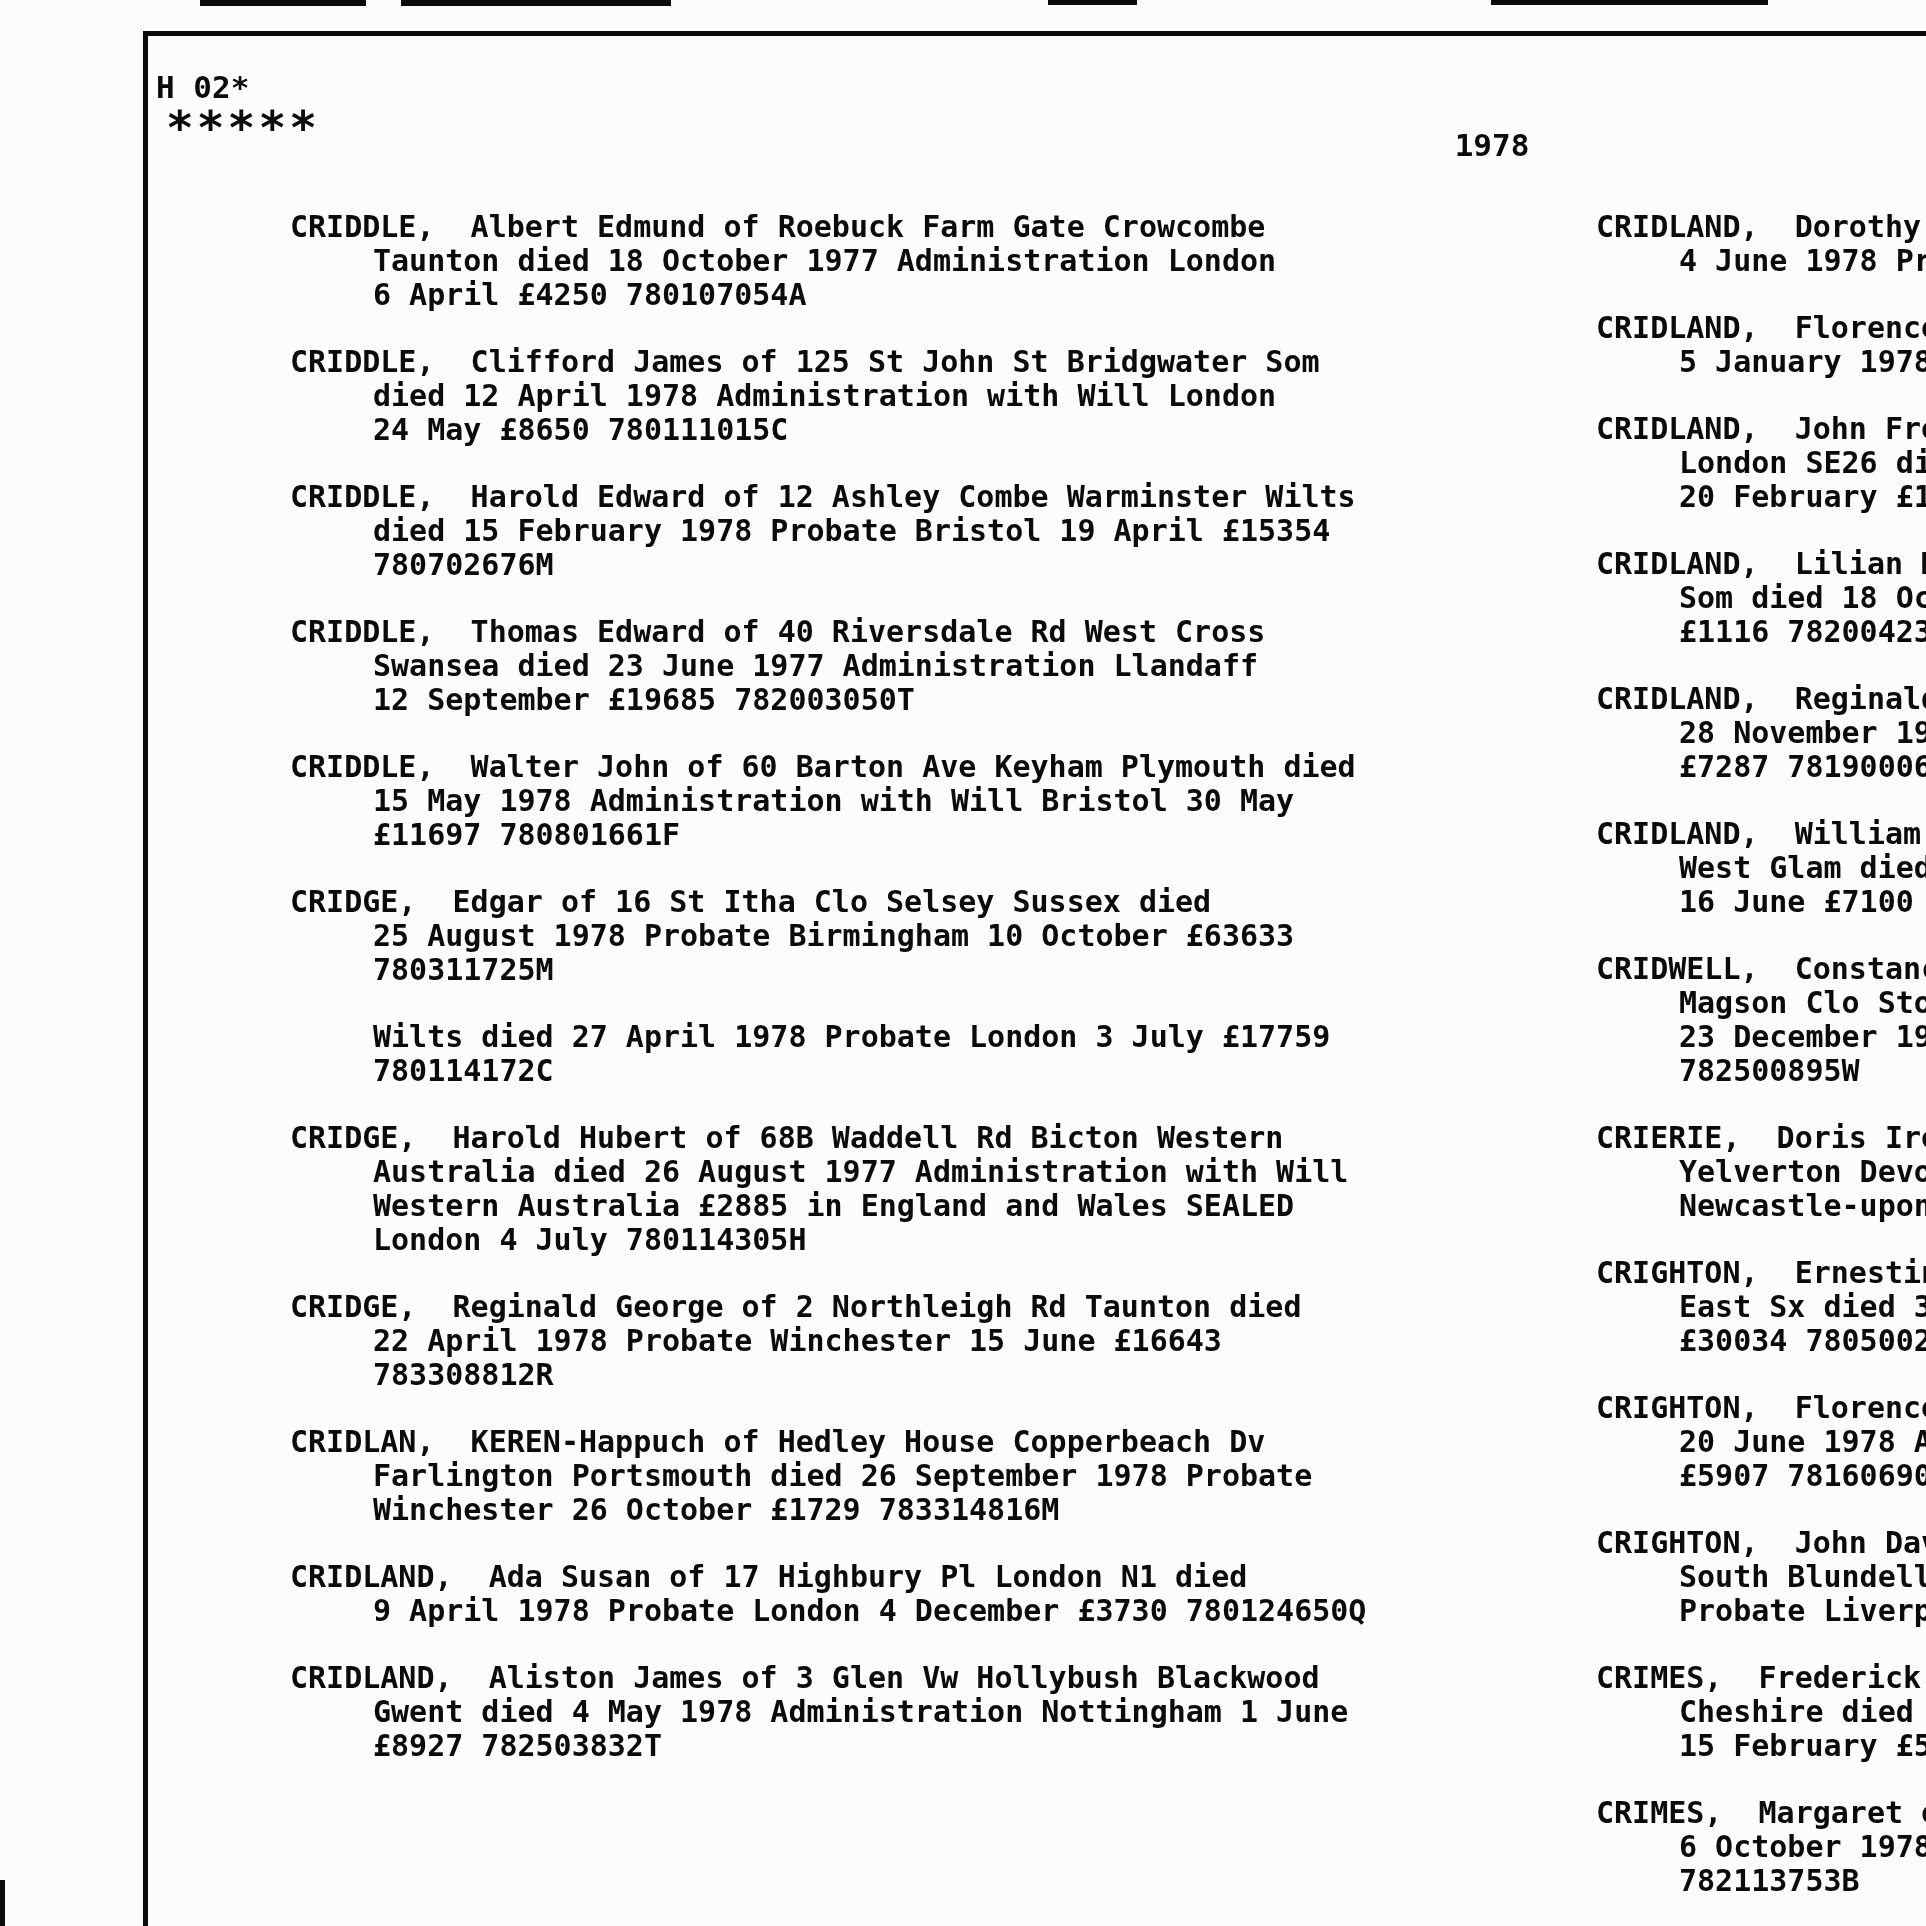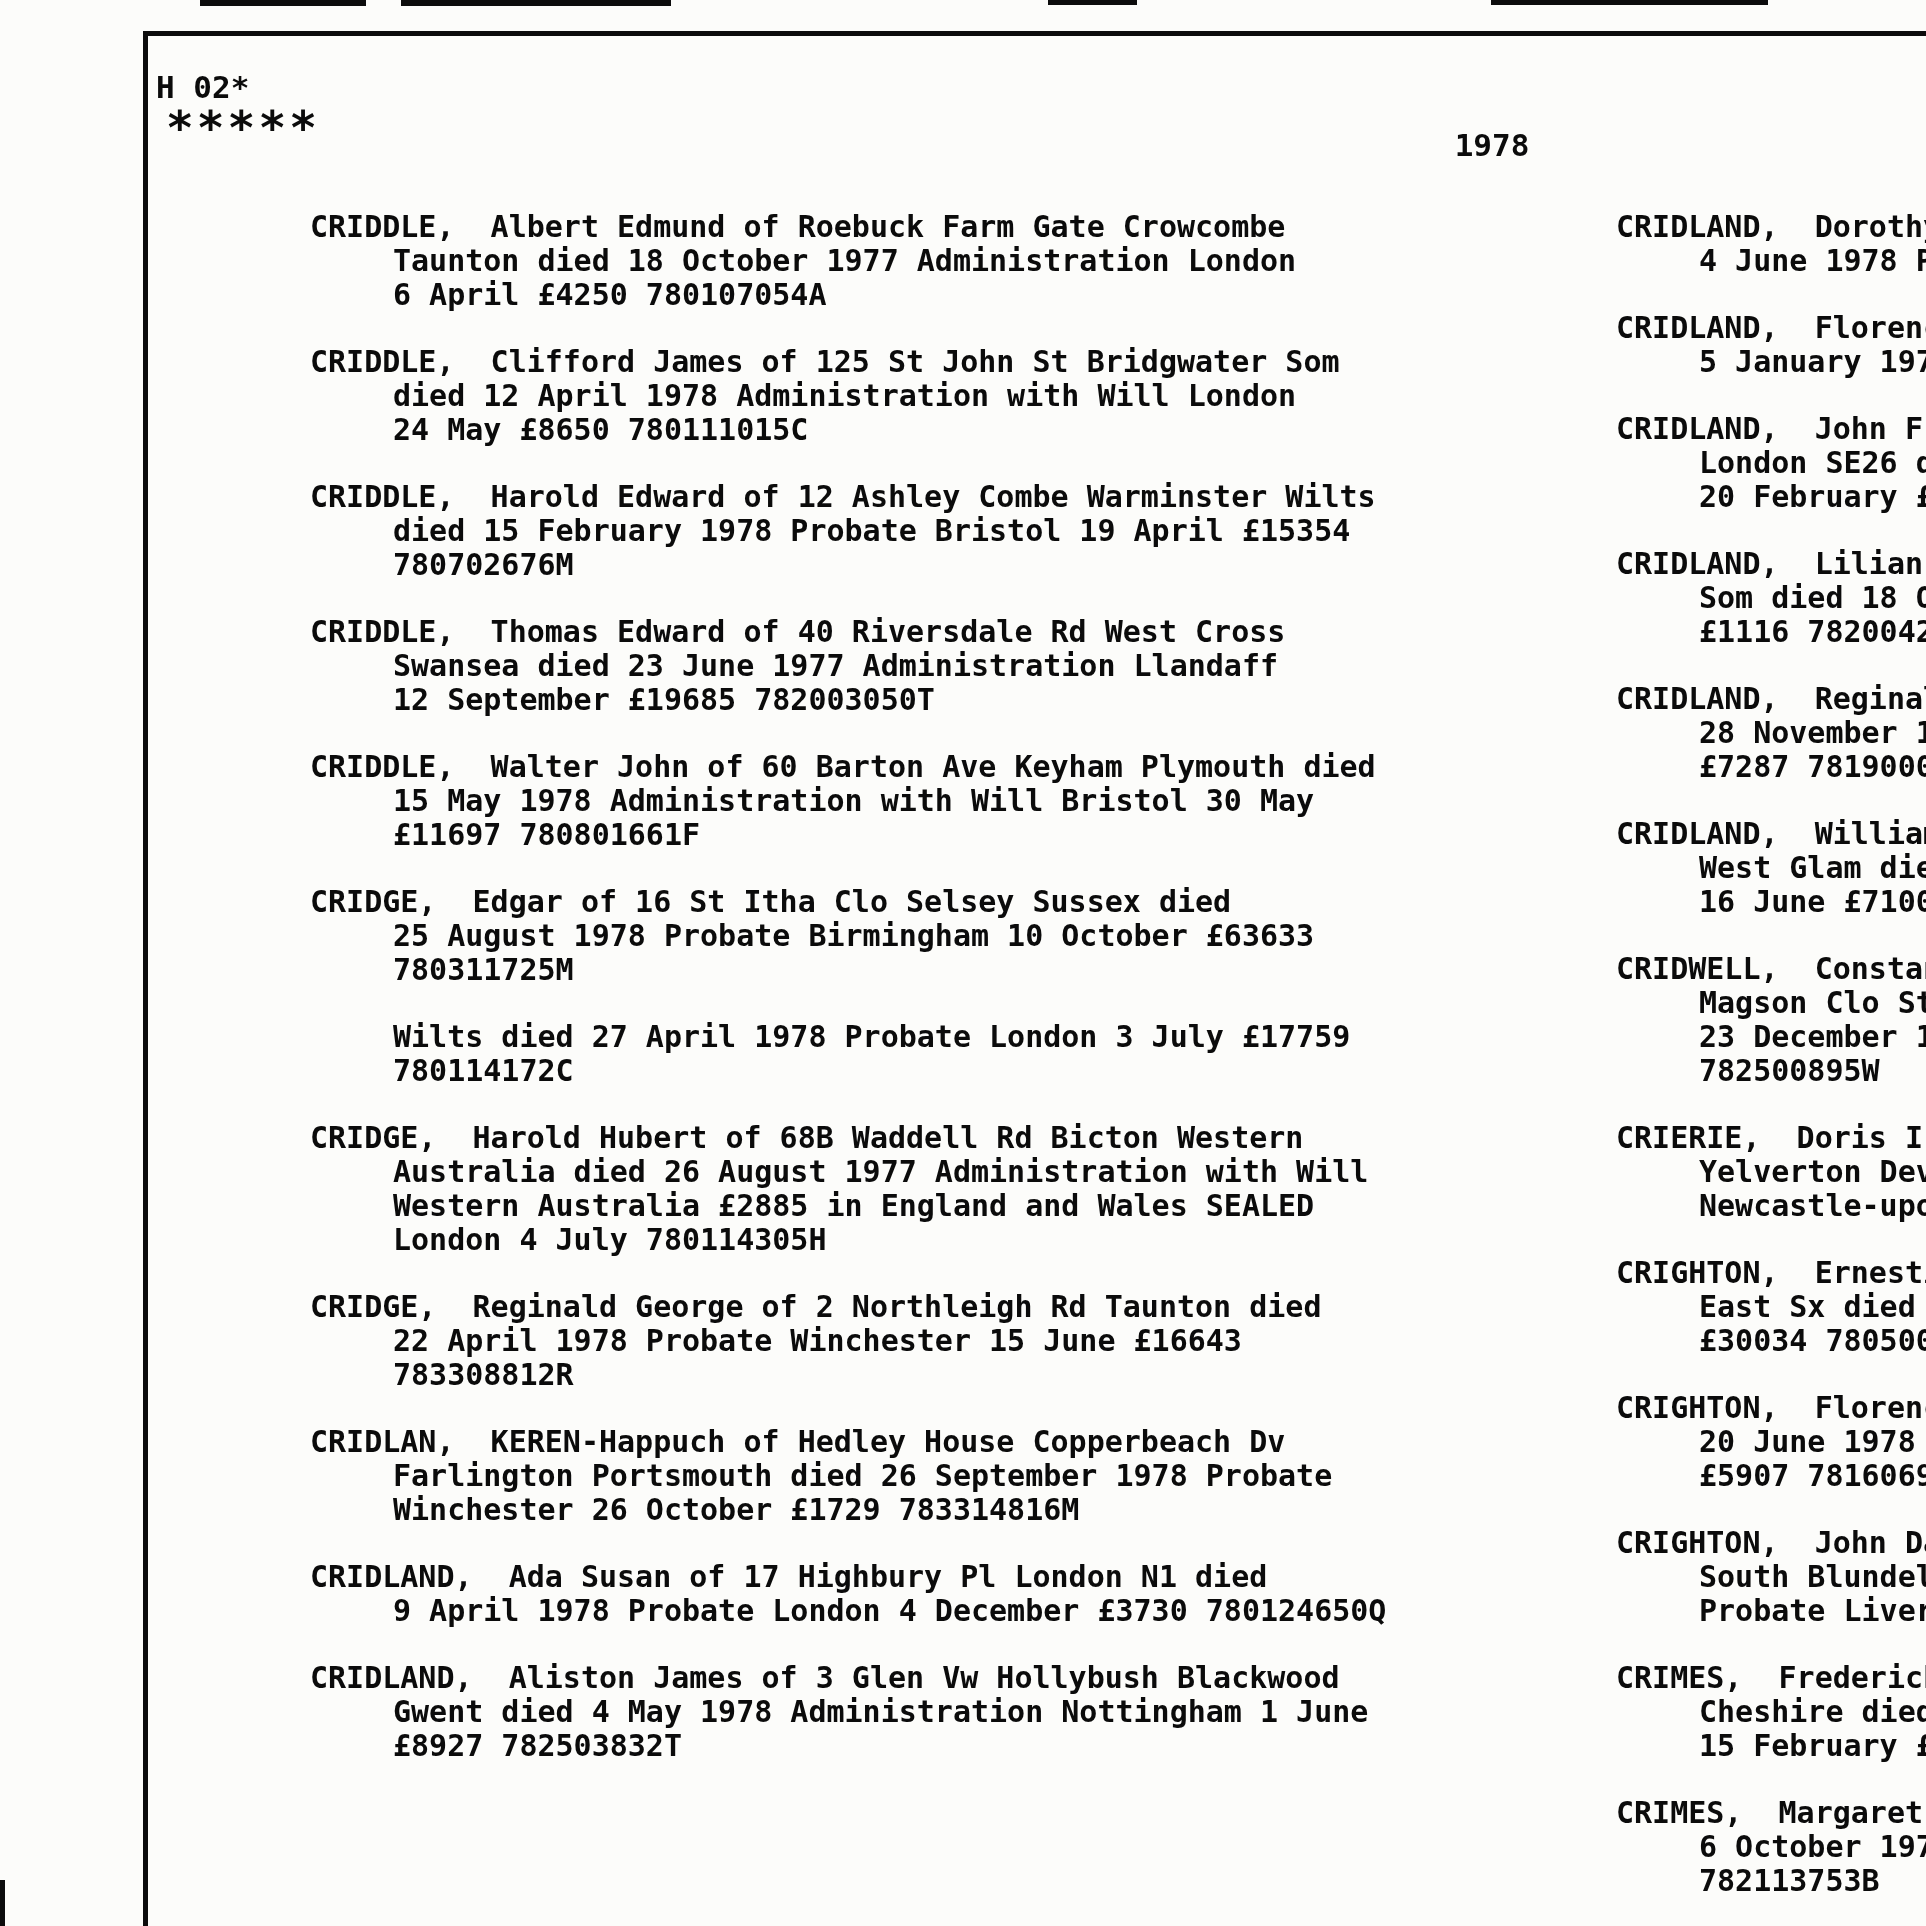--- a/index.html
+++ b/index.html
@@ -15,21 +15,21 @@
     border:5.4px solid #0c0c0c; box-sizing:border-box; background:transparent;
   }
   
   .artifact { position:absolute; background:#0c0c0c; }
   .hcode  { position:absolute; font-size:31px; white-space:pre; }
   .stars  { position:absolute; font-size:46px; letter-spacing:3.1px; white-space:pre; }
   .year   { position:absolute; top:127px; left:0; width:100%; text-align:center; font-size:31px; }
   .col    { position:absolute; top:210px; }
   .col-left  { left:290px;  width:1202px; }
   .col-right { left:1596px; width:1240px; }
-  .entry { margin-bottom:33px; font-size:30px; line-height:34px; white-space:pre;margin-left:20px; }
+  .entry { margin-bottom:33px; font-size:30px; line-height:34px; white-space:pre; }
   .entry-line.cont { padding-left:83px; }
   .t-left-code   { left:156px;  top:69px; }
   .t-left-stars  { left:166px;  top:101px; }
 </style>
 </head>
 <body>
 
 <div class="scan">
 
   <div class="artifact" style="left:200px;top:0;width:166px;height:6.2px"></div>

